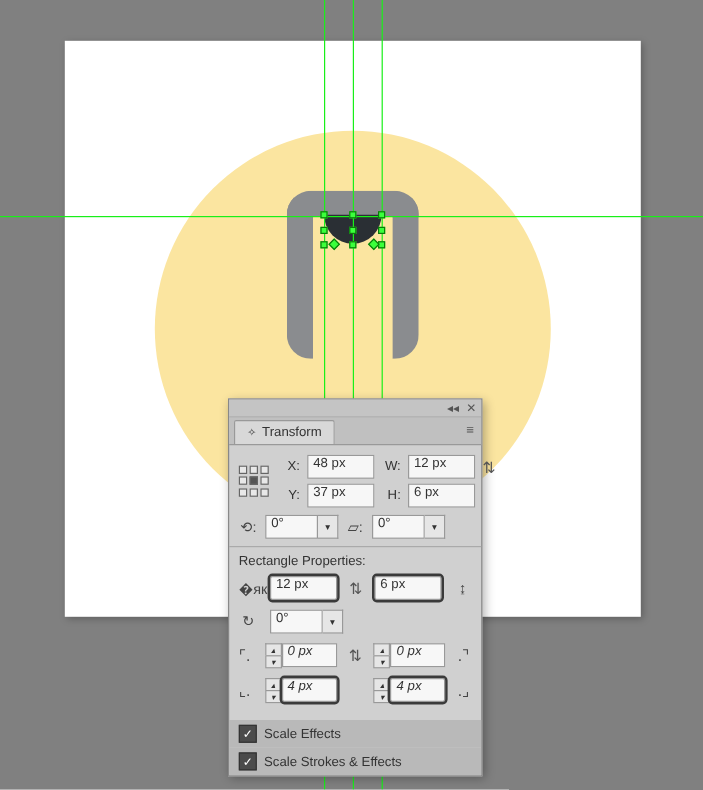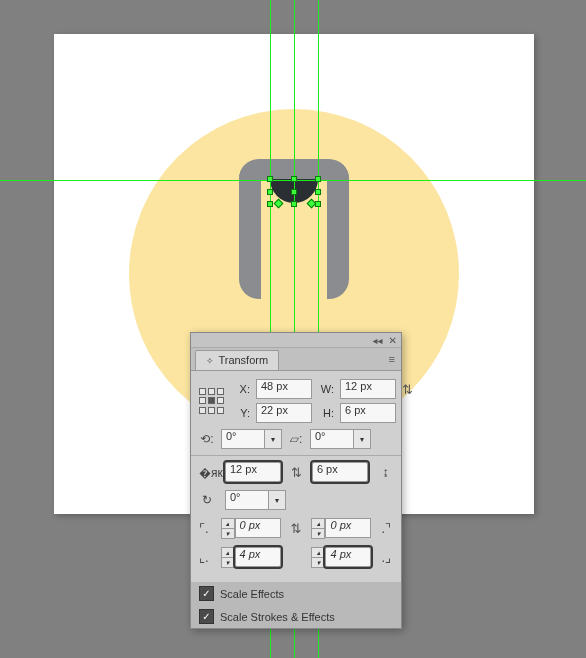--- a/index.html
+++ b/index.html
@@ -214,21 +214,21 @@
             </div>
           <span class="label">W:</span>
           <div class="field">
               <span>12 px</span>
             </div>
           <span class="link-icon">⇅</span>
         </div>
         <div class="row" style="margin-bottom:0">
           <span class="label">Y:</span>
           <div class="field">
-              <span>22 px</span>
+              <span>37 px</span>
             </div>
           <span class="label">H:</span>
           <div class="field">
               <span>6 px</span>
             </div>
         </div>
       </div>
     </div>
 
     <div class="row">
@@ -243,20 +243,21 @@
       <div class="dropdown">
         <div class="field">
             <span>0°</span>
           </div>
         <div class="dd-btn">▾</div>
       </div>
     </div>
 
     <hr class="hr">
 
+    <div class="section-label">Rectangle Properties:</div>
 
     <div class="row2">
       <span class="ico">�які↔⎸</span>
       <div class="field dark-out">
           <span>12 px</span>
         </div>
       <span class="link-icon">⇅</span>
       <div class="field dark-out">
           <span>6 px</span>
         </div>

